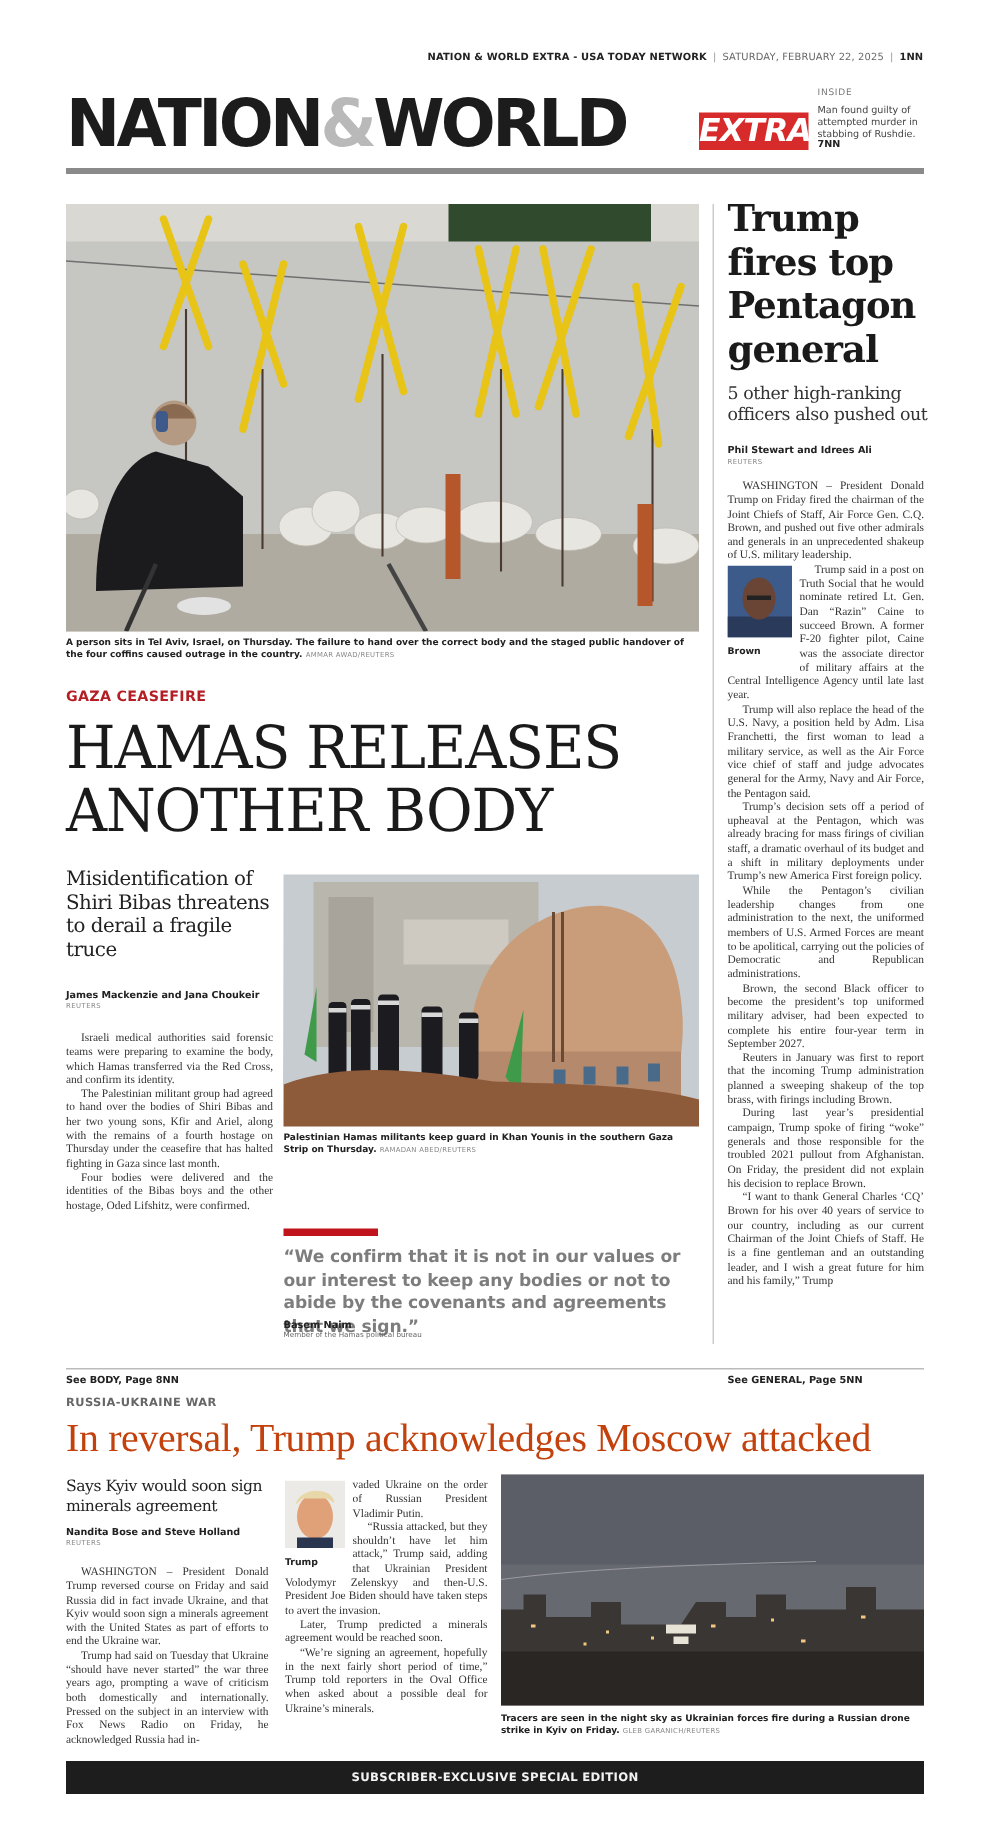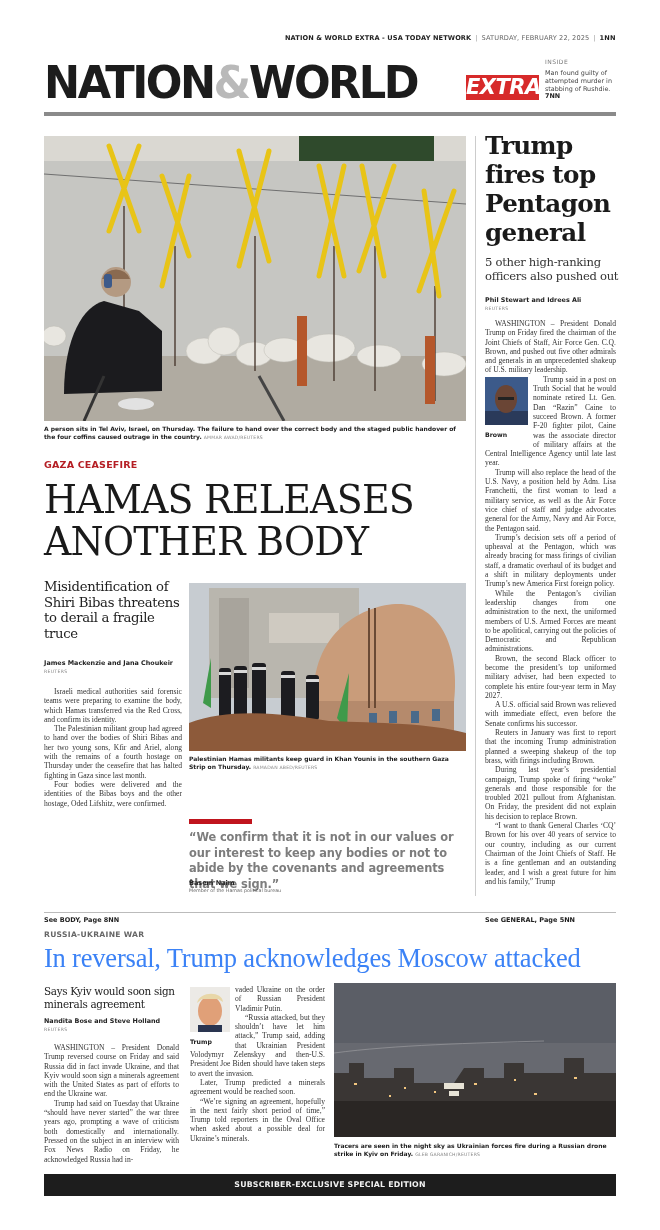--- a/index.html
+++ b/index.html
@@ -55,21 +55,21 @@
   #body-pentagon { left: 485px; top: 319px; width: 131px; }
   .float-photo { float: left; width: 43px; margin: 2px 5px 2px 0; }
   .float-photo .img { width: 43px; height: 48px; }
   .float-photo .lbl { font-family: "DejaVu Sans", sans-serif; font-weight: bold; font-size: 6.2px; color: #222; margin-top: 3px; }
   #jump-pentagon { left: 485px; top: 884px; }
 
   #mid-rule { left: 44px; top: 912px; width: 572px; height: 1px; background: #bbb; }
 
   
   #kicker-ukraine { left: 44px; top: 930px; font-family: "DejaVu Sans", sans-serif; font-weight: bold; font-size: 7.6px; color: #666; letter-spacing: 0.3px; }
-  #headline-ukraine { left: 44px; top: 942px; width: 590px; font-family: "Liberation Serif", serif; font-size: 26.5px; line-height: 32px; color: #3b82f6; letter-spacing: -0.2px; white-space: nowrap; }
+  #headline-ukraine { left: 44px; top: 942px; width: 590px; font-family: "Liberation Serif", serif; font-size: 26.5px; line-height: 32px; color: #c2410c; letter-spacing: -0.2px; white-space: nowrap; }
   #deck-ukraine { left: 44px; top: 985px; width: 140px; font-family: "DejaVu Serif", serif; font-size: 10.4px; line-height: 13px; color: #222; letter-spacing: -0.3px; }
   #byline-ukraine { left: 44px; top: 1017px; }
   #body-ukraine-1 { left: 44px; top: 1043px; width: 135px; }
   #body-ukraine-2 { left: 190px; top: 985px; width: 135px; }
   #body-ukraine-2 .float-photo { width: 40px; }
   #body-ukraine-2 .float-photo .img { width: 40px; height: 45px; }
   #jump-ukraine { left: 190px; top: 1149px; }
   #photo-kyiv { left: 334px; top: 983px; width: 282px; height: 154px; background: linear-gradient(#5d6068 0%, #6b6d74 35%, #7a7a7e 55%, #3f3c3b 75%, #2b2826 100%); }
   #caption-kyiv { left: 334px; top: 1142px; width: 285px; }
 
@@ -217,22 +217,21 @@
       <rect x="0" y="34" width="43" height="14" fill="#2a3a5a"></rect>
       <ellipse cx="21" cy="22" rx="11" ry="14" fill="#6a4535"></ellipse>
       <rect x="13" y="20" width="16" height="3" fill="#222"></rect>
     </svg>
     <div class="lbl">Brown</div>
   </div>
   <p>Trump said in a post on Truth Social that he would nominate retired Lt. Gen. Dan “Razin” Caine to succeed Brown. A former F-20 fighter pilot, Caine was the associate director of military affairs at the Central Intelligence Agency until late last year.</p>
   <p>Trump will also replace the head of the U.S. Navy, a position held by Adm. Lisa Franchetti, the first woman to lead a military service, as well as the Air Force vice chief of staff and judge advocates general for the Army, Navy and Air Force, the Pentagon said.</p>
   <p>Trump’s decision sets off a period of upheaval at the Pentagon, which was already bracing for mass firings of civilian staff, a dramatic overhaul of its budget and a shift in military deployments under Trump’s new America First foreign policy.</p>
   <p>While the Pentagon’s civilian leadership changes from one administration to the next, the uniformed members of U.S. Armed Forces are meant to be apolitical, carrying out the policies of Democratic and Republican administrations.</p>
-  <p>Brown, the second Black officer to become the president’s top uniformed military adviser, had been expected to complete his entire four-year term in May 2027.</p>
-  <p>A U.S. official said Brown was relieved with immediate effect, even before the Senate confirms his successor.</p>
+  <p>Brown, the second Black officer to become the president’s top uniformed military adviser, had been expected to complete his entire four-year term in September 2027.</p>
   <p>Reuters in January was first to report that the incoming Trump administration planned a sweeping shakeup of the top brass, with firings including Brown.</p>
   <p>During last year’s presidential campaign, Trump spoke of firing “woke” generals and those responsible for the troubled 2021 pullout from Afghanistan. On Friday, the president did not explain his decision to replace Brown.</p>
   <p>“I want to thank General Charles ‘CQ’ Brown for his over 40 years of service to our country, including as our current Chairman of the Joint Chiefs of Staff. He is a fine gentleman and an outstanding leader, and I wish a great future for him and his family,” Trump</p>
 </div>
 <div id="jump-pentagon" class="abs jump">See GENERAL, Page 5NN</div>
 
 <div id="mid-rule" class="abs"></div>
 
 <div id="kicker-ukraine" class="abs">RUSSIA-UKRAINE WAR</div>
 <h2 id="headline-ukraine" class="abs" style="font-weight:normal;">In reversal, Trump acknowledges Moscow attacked</h2>

